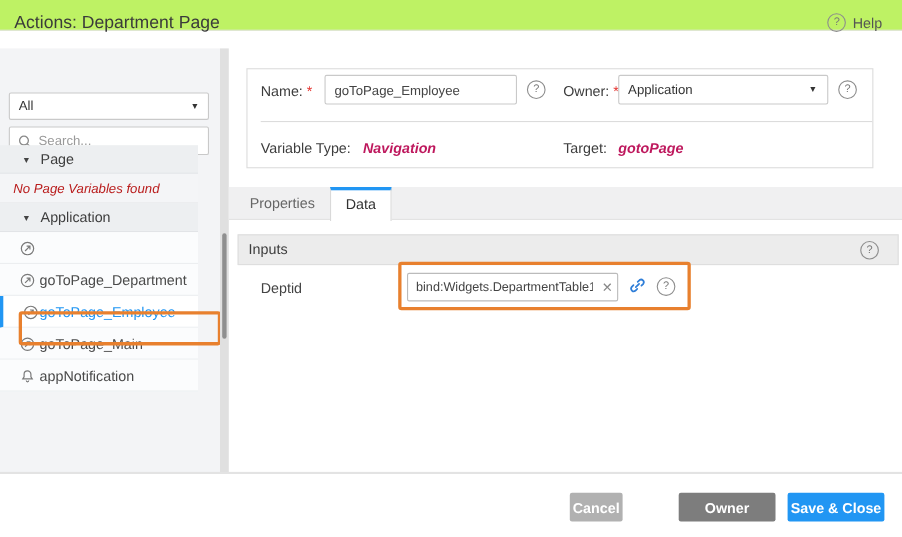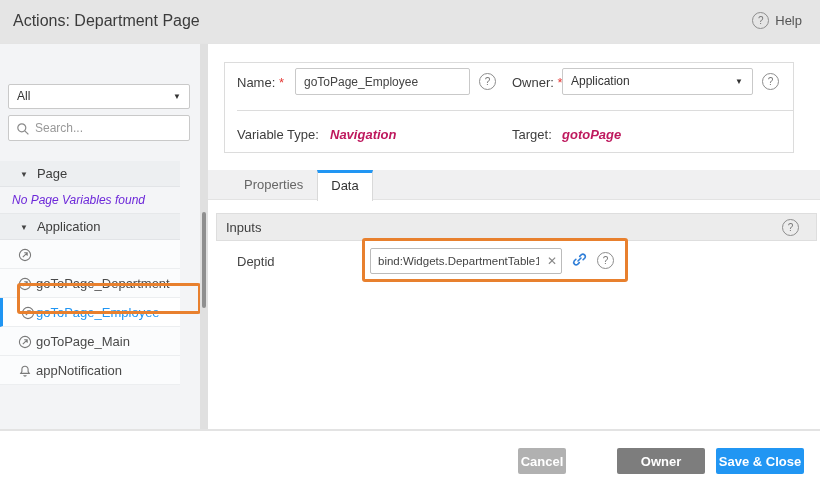--- a/index.html
+++ b/index.html
@@ -1,44 +1,44 @@
 <!DOCTYPE html>
 <html><head>
 <meta charset="utf-8">
 <style>
   * { margin:0; padding:0; box-sizing:border-box; }
   html,body { width:820px; height:488px; font-family:"Liberation Sans", sans-serif; background:#fff; }
   #root { position:relative; width:820px; height:488px; overflow:hidden; background:#fff; }
 
   
-  .header { position:absolute; left:0; top:0; width:820px; height:44px; background:#e5e5e5; border-bottom:1px solid #e4e4e4; }
+  .header { position:absolute; left:0; top:0; width:820px; height:28px; background:#bef264; border-bottom:1px solid #e4e4e4; }
   .header .title { position:absolute; left:13px; top:12px; font-size:16px; color:#3b3b3b; }
   .header .help { position:absolute; right:18px; top:12px; display:flex; align-items:center; gap:6px; cursor:pointer; }
   .header .help .help-text { font-size:13px; color:#555; }
 
   .qicon { display:inline-flex; width:17px; height:17px; border:1px solid #8d8d8d; border-radius:50%;
            align-items:center; justify-content:center; font-size:10px; color:#777; background:transparent; }
 
   
   .sidebar { position:absolute; left:0; top:44px; width:200px; height:386px; background:#f3f4f6; }
   .new-action { position:absolute; left:8px; top:7px; width:182px; height:26px; background:#2196f3; color:#fff;
                 font-size:13px; font-weight:bold; border:none; border-radius:3px; text-align:center; line-height:26px; cursor:pointer; }
   .filter-select { position:absolute; left:8px; top:40px; width:182px; height:25px; background:#fff; border:1px solid #c9c9c9;
                    border-radius:2px; font-size:12px; color:#333; line-height:23px; padding:0 8px; cursor:pointer; }
   .filter-select .caret { position:absolute; right:8px; top:0; font-size:8px; color:#333; line-height:23px; }
   .search-box { position:absolute; left:8px; top:71px; width:182px; height:26px; background:#fff; border:1px solid #c9c9c9; border-radius:2px; }
   .search-box svg { position:absolute; left:7px; top:6px; }
   .search-box input { position:absolute; left:26px; top:0; width:150px; height:24px; border:none; outline:none;
                       font-size:12px; color:#444; background:transparent; font-family:"Liberation Sans", sans-serif; }
   .search-box input::placeholder { color:#999; }
 
-  .tree { position:absolute; left:0; top:117px; width:180px; }
+  .tree { position:absolute; left:0; top:88px; width:180px; }
   .tree-section { height:26px; background:#edeff1; border-bottom:1px solid #e2e4e7; line-height:26px; font-size:13px; color:#3d3d3d; cursor:pointer; }
   .tree-section .caret { display:inline-block; margin-left:20px; margin-right:9px; font-size:8px; color:#444; vertical-align:1px; }
-  .tree-empty { height:27px; background:#f4f5f7; border-bottom:1px solid #e6e8ea; line-height:27px; font-size:12px; font-style:italic; color:#6d28d9; padding-left:12px; }
+  .tree-empty { height:27px; background:#f4f5f7; border-bottom:1px solid #e6e8ea; line-height:27px; font-size:12px; font-style:italic; color:#b91c1c; padding-left:12px; }
   .tree-item { position:relative; height:29px; background:#fbfcfd; border-bottom:1px solid #eceef0; line-height:29px; font-size:13px; color:#4a4a4a; cursor:pointer; }
   .tree-item .ticon { position:absolute; left:18px; top:8px; }
   .tree-item .tlabel { position:absolute; left:36px; top:0; }
   .tree-item.selected { background:#fff; border-left:3px solid #2196f3; color:#2196f3; }
   .tree-item.selected .tlabel { left:33px; }
 
   
   .vdivider { position:absolute; left:200px; top:44px; width:8px; height:386px; background:#e0e0e0; }
   .scroll-thumb { position:absolute; left:202px; top:212px; width:4px; height:96px; background:#8f8f8f; border-radius:2px; cursor:pointer; }
 
@@ -49,21 +49,21 @@
   .text-input { position:absolute; height:27px; background:#fff; border:1px solid #c9c9c9; border-radius:2px;
                 font-size:12px; color:#444; padding:0 8px; font-family:"Liberation Sans", sans-serif; outline:none; }
   .dd { position:absolute; height:27px; background:#fff; border:1px solid #c9c9c9; border-radius:2px; font-size:12px; color:#333;
         line-height:25px; padding:0 8px; cursor:pointer; }
   .dd .caret { position:absolute; right:9px; top:0; font-size:8px; color:#333; line-height:25px; }
   .panel-divider { position:absolute; left:237px; top:110px; width:556px; height:0; border-top:1px solid #dcdcdc; }
   .fvalue { position:absolute; font-size:13px; font-weight:bold; color:#be185d;font-style:italic; }
 
   
   .tabbar { position:absolute; left:208px; top:170px; width:612px; height:30px; background:#f0f0f1; border-bottom:1px solid #e3e3e3;
-            display:flex; padding-left:22px; }
+            display:flex; padding-left:5px; }
   .tab { height:30px; line-height:30px; font-size:13px; color:#666; padding:0 14px; cursor:pointer; }
   .tab.active { background:#fff; color:#333; border-top:3px solid #2196f3; border-left:1px solid #d9d9d9; border-right:1px solid #d9d9d9;
                 line-height:26px; height:31px; padding:0 13px; }
 
   
   .inputs-header { position:absolute; left:216px; top:213px; width:601px; height:28px; background:#ececec;
                    border:1px solid #dedede; line-height:26px; }
   .inputs-header .ih-title { font-size:13px; color:#3d3d3d; margin-left:9px; }
   .inputs-header .qicon { position:absolute; right:17px; top:5px; }
 

